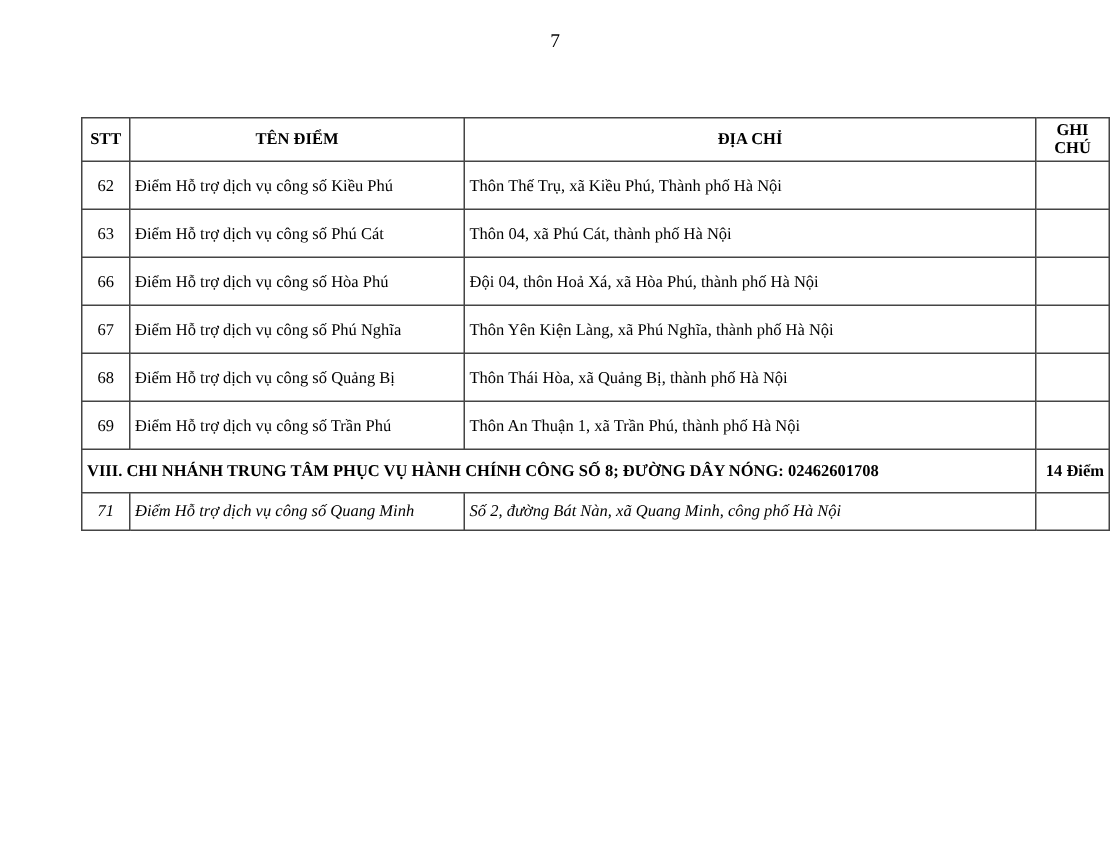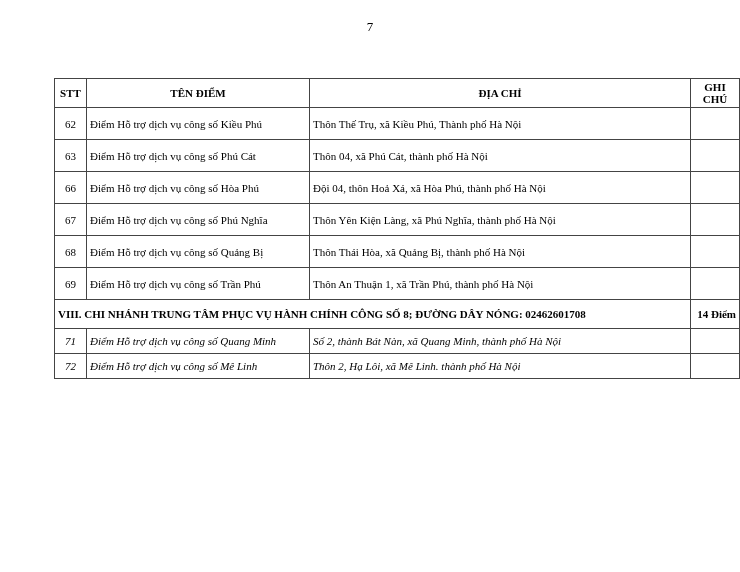--- a/index.html
+++ b/index.html
@@ -75,23 +75,17 @@
         <td>Thôn An Thuận 1, xã Trần Phú, thành phố Hà Nội</td>
         <td></td>
       </tr>
     <tr class="section">
       <td colspan="3">VIII. CHI NHÁNH TRUNG TÂM PHỤC VỤ HÀNH CHÍNH CÔNG SỐ 8; ĐƯỜNG DÂY NÓNG: 02462601708</td>
       <td class="note-strong">14 Điểm</td>
     </tr>
     <tr class="small">
         <td class="stt">71</td>
         <td>Điểm Hỗ trợ dịch vụ công số Quang Minh</td>
-        <td>Số 2, thành Bát Nàn, xã Quang Minh, thành phố Hà Nội</td>
-        <td></td>
-      </tr>
-    <tr class="small">
-        <td class="stt">72</td>
-        <td>Điểm Hỗ trợ dịch vụ công số Mê Linh</td>
-        <td>Thôn 2, Hạ Lôi, xã Mê Linh. thành phố Hà Nội</td>
+        <td>Số 2, đường Bát Nàn, xã Quang Minh, công phố Hà Nội</td>
         <td></td>
       </tr>
   </tbody>
 </table>
 
 </body></html>

